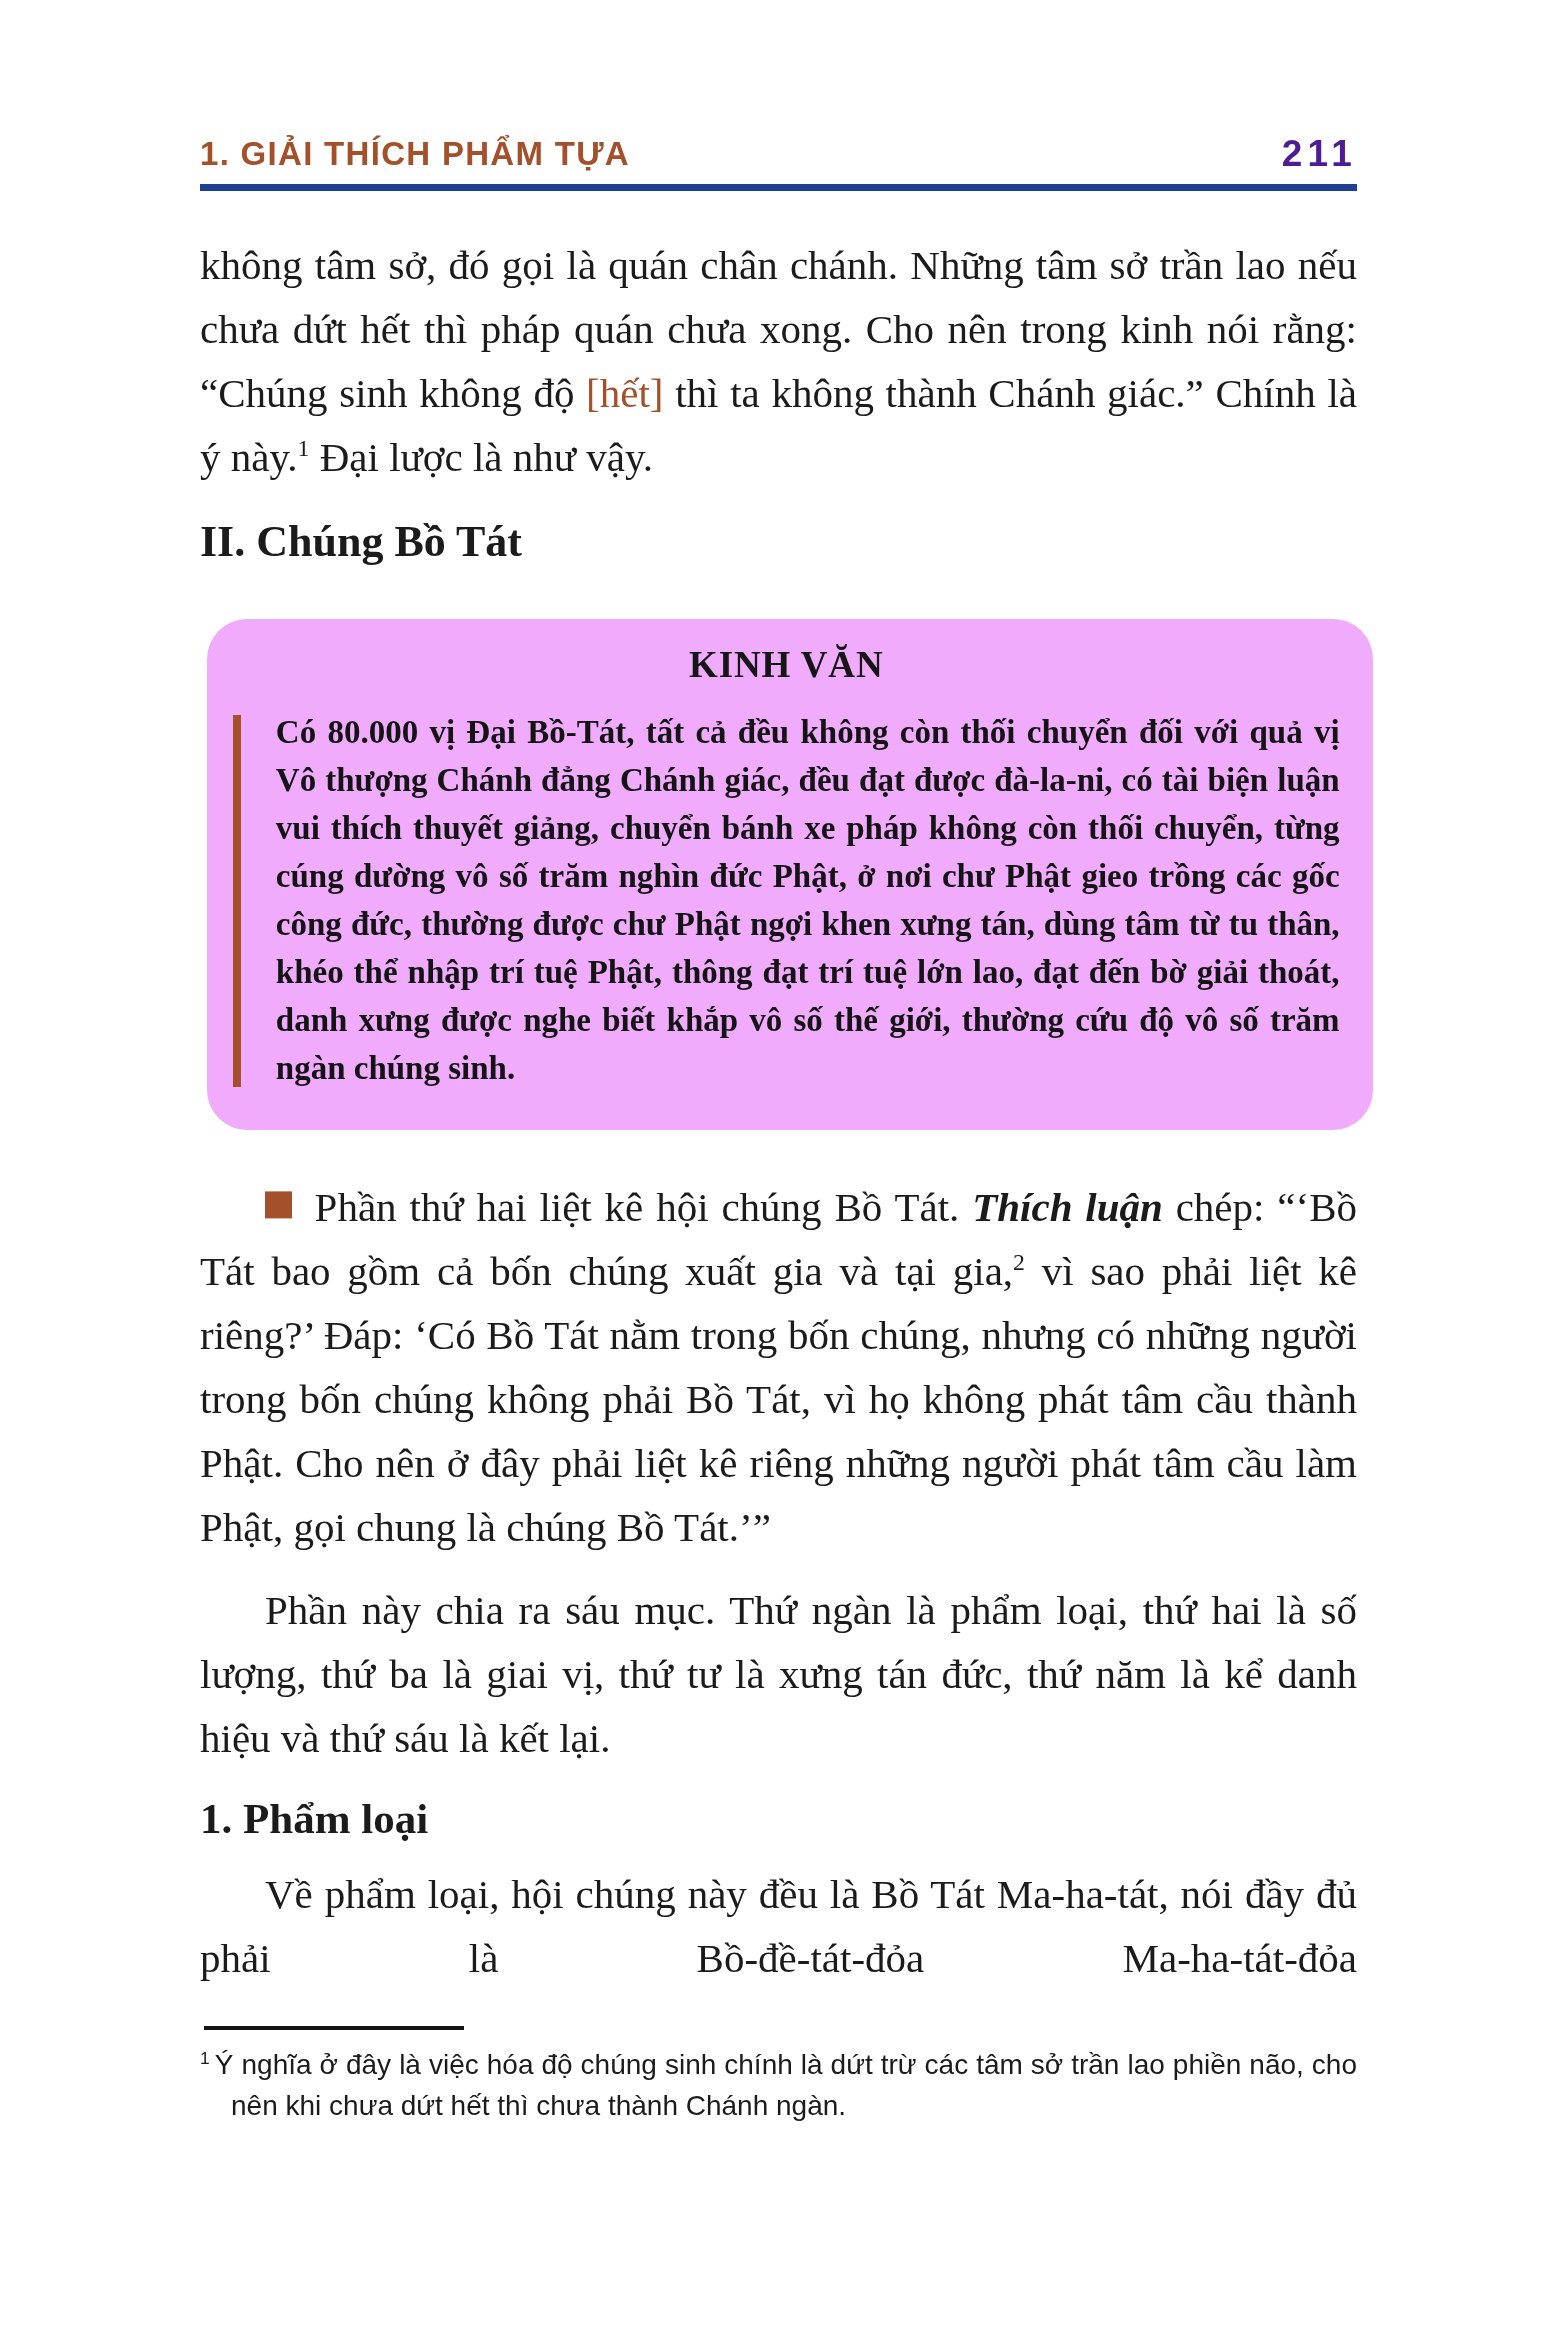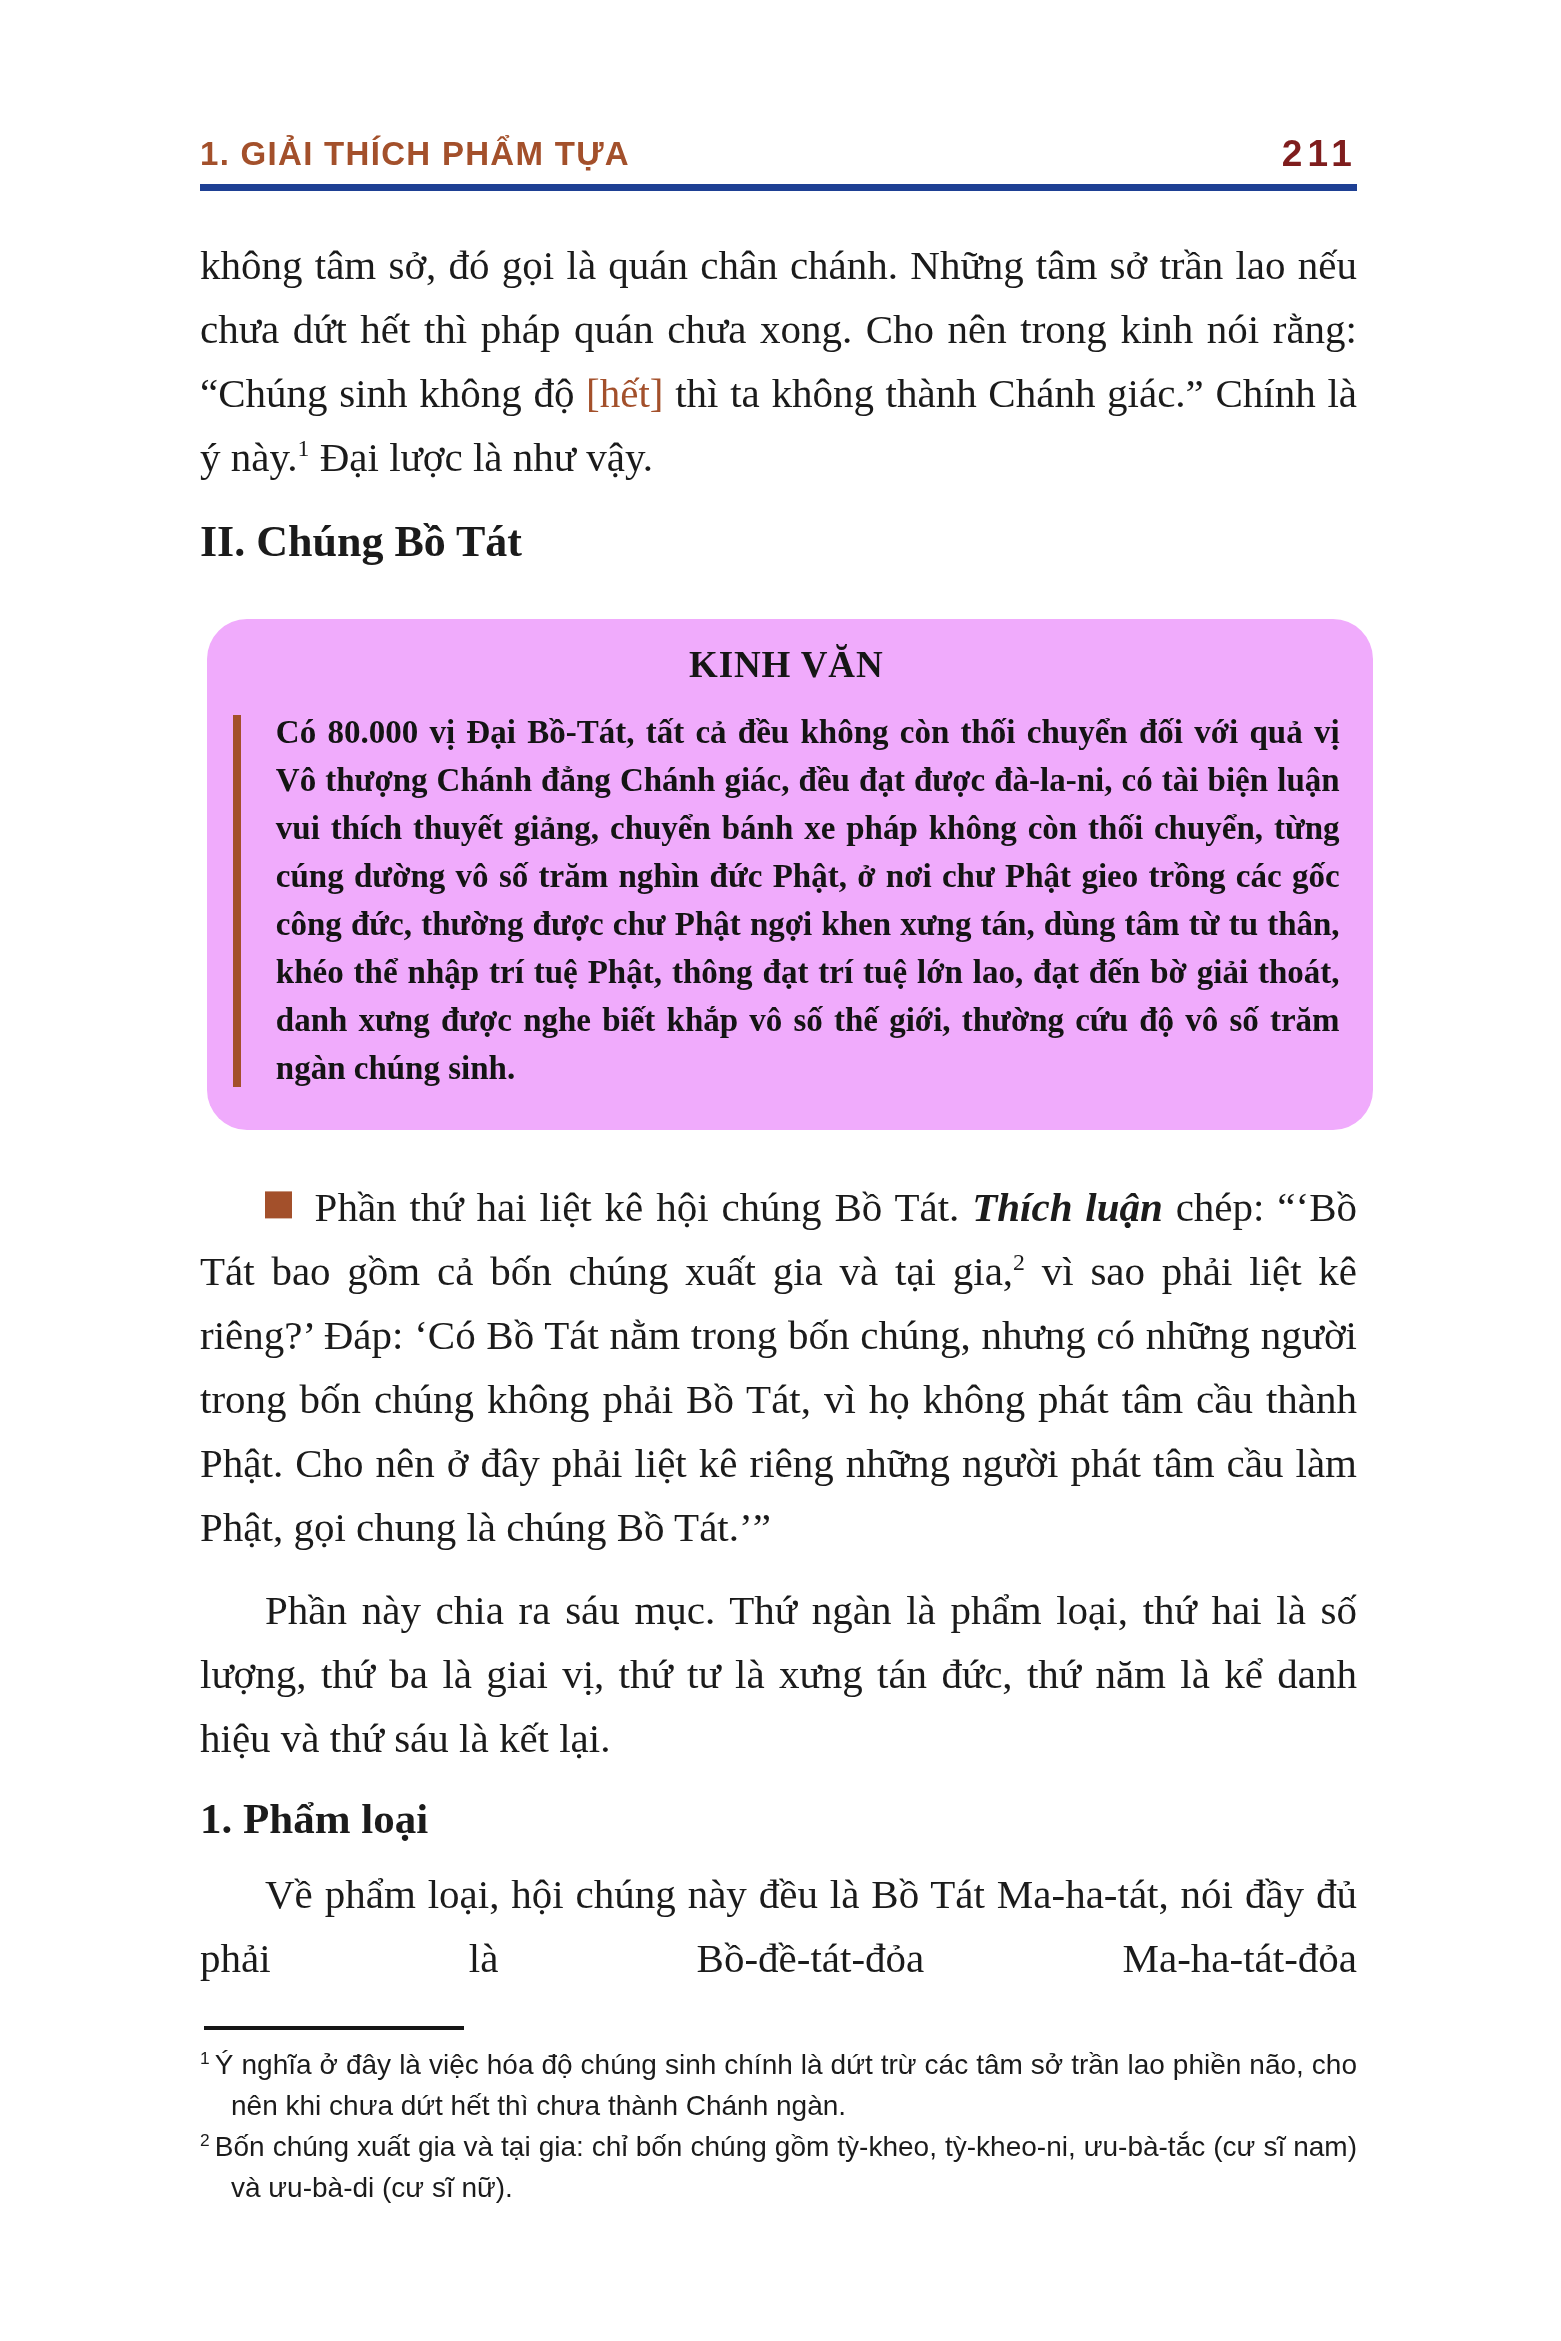--- a/index.html
+++ b/index.html
@@ -16,21 +16,21 @@
   
   .runhead{display:flex;justify-content:space-between;align-items:flex-end;}
   .runhead-title{
     font-family:"Liberation Sans","DejaVu Sans",sans-serif;
     font-weight:bold;font-size:33px;line-height:43px;
     letter-spacing:1.3px;color:#A3502B;
   }
   .runhead-page{
     font-family:"Liberation Sans","DejaVu Sans",sans-serif;
     font-weight:bold;font-size:37px;line-height:43px;
-    letter-spacing:5.2px;color:#7f1d1d;
+    letter-spacing:5.2px;color:#4c1d95;
   }
   .head-rule{height:7.8px;background:#1E4094;margin-top:8.7px;}
   
   .body-par{
     font-size:41px;line-height:64px;
     text-align:justify;margin:0;
   }
   .par-gap{margin-top:42px;}
   .indent{text-indent:65px;}
   sup.fnref{font-size:58%;line-height:0;vertical-align:super;}
@@ -103,16 +103,15 @@
   <p class="body-par indent" style="margin-top:45px;"><span class="sq-bullet"></span><span>Phần thứ hai liệt kê hội chúng Bồ Tát. </span><span class="ital">Thích luận</span><span> chép: “‘Bồ Tát bao gồm cả bốn chúng xuất gia và tại gia,</span><sup class="fnref">2</sup><span> vì sao phải liệt kê riêng?’ Đáp: ‘Có Bồ Tát nằm trong bốn chúng, nhưng có những người trong bốn chúng không phải Bồ Tát, vì họ không phát tâm cầu thành Phật. Cho nên ở đây phải liệt kê riêng những người phát tâm cầu làm Phật, gọi chung là chúng Bồ Tát.’”</span></p>
 
   <p class="body-par indent" style="margin-top:19px;">Phần này chia ra sáu mục. Thứ ngàn là phẩm loại, thứ hai là số lượng, thứ ba là giai vị, thứ tư là xưng tán đức, thứ năm là kể danh hiệu và thứ sáu là kết lại.</p>
 
   <h3 class="h3">1. Phẩm loại</h3>
 
   <p class="body-par indent last-justify" style="margin-top:19px;">Về phẩm loại, hội chúng này đều là Bồ Tát Ma-ha-tát, nói đầy đủ phải là Bồ-đề-tát-đỏa Ma-ha-tát-đỏa</p>
 
   <div class="fn-divider"></div>
   <p class="footnote"><sup>1</sup><span>Ý nghĩa ở đây là việc hóa độ chúng sinh chính là dứt trừ các tâm sở trần lao phiền não, cho nên khi chưa dứt hết thì chưa thành Chánh ngàn.</span></p>
-  <p class="footnote"><sup>2</sup><span>Bốn chúng xuất gia và tại gia: chỉ bốn chúng gồm tỳ-kheo, tỳ-kheo-ni, ưu-bà-tắc (cư sĩ nam) và ưu-bà-di (cư sĩ nữ).</span></p>
 
 </div>
 
 
 </body></html>

